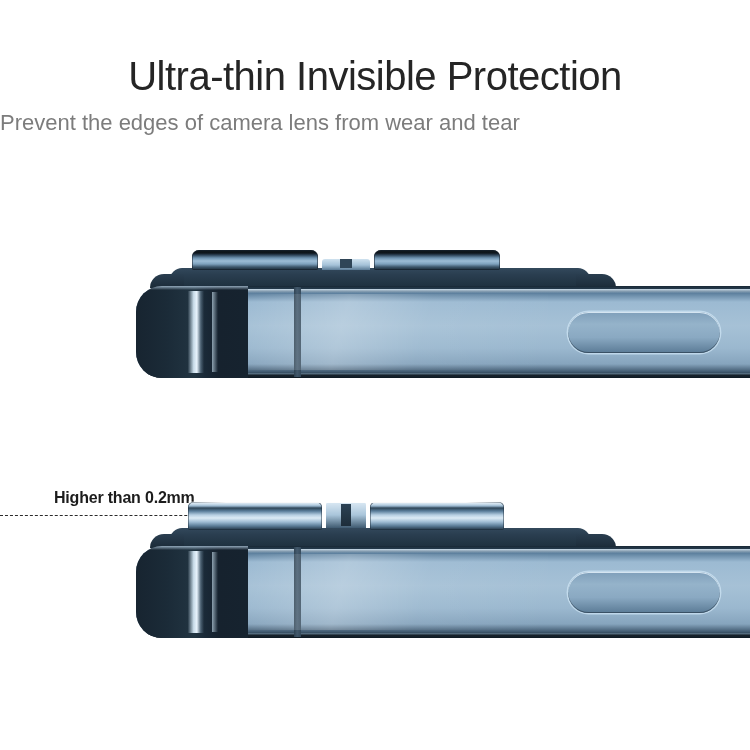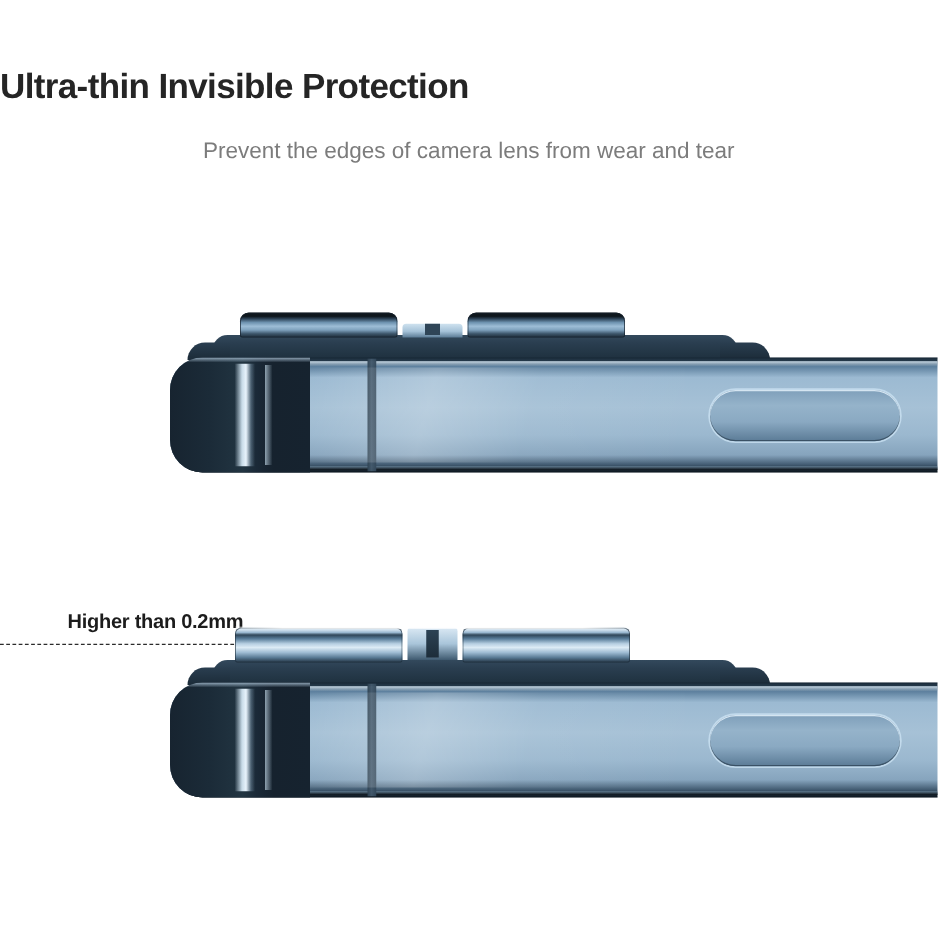--- a/index.html
+++ b/index.html
@@ -21,34 +21,34 @@
     inset: 0;
     background: #ffffff;
   }
 
   
   .headline {
     position: absolute;
     left: 0;
     right: 0;
     top: 54px;
-    font-size: 28px;
-    font-weight: 700;
+    text-align: center;
+    font-size: 40px;
+    font-weight: 400;
     letter-spacing: -0.5px;
     color: #252525;
     line-height: 1.1;
     white-space: nowrap;
   }
   .subhead {
     position: absolute;
     left: 0;
     right: 0;
     top: 110px;
-    text-align: center;
-    font-size: 18px;
+    font-size: 22px;
     font-weight: 400;
     color: #7c7c7c;
     line-height: 1.2;
     white-space: nowrap;
   }
 
   
   .callout-label {
     position: absolute;
     left: 54px;

